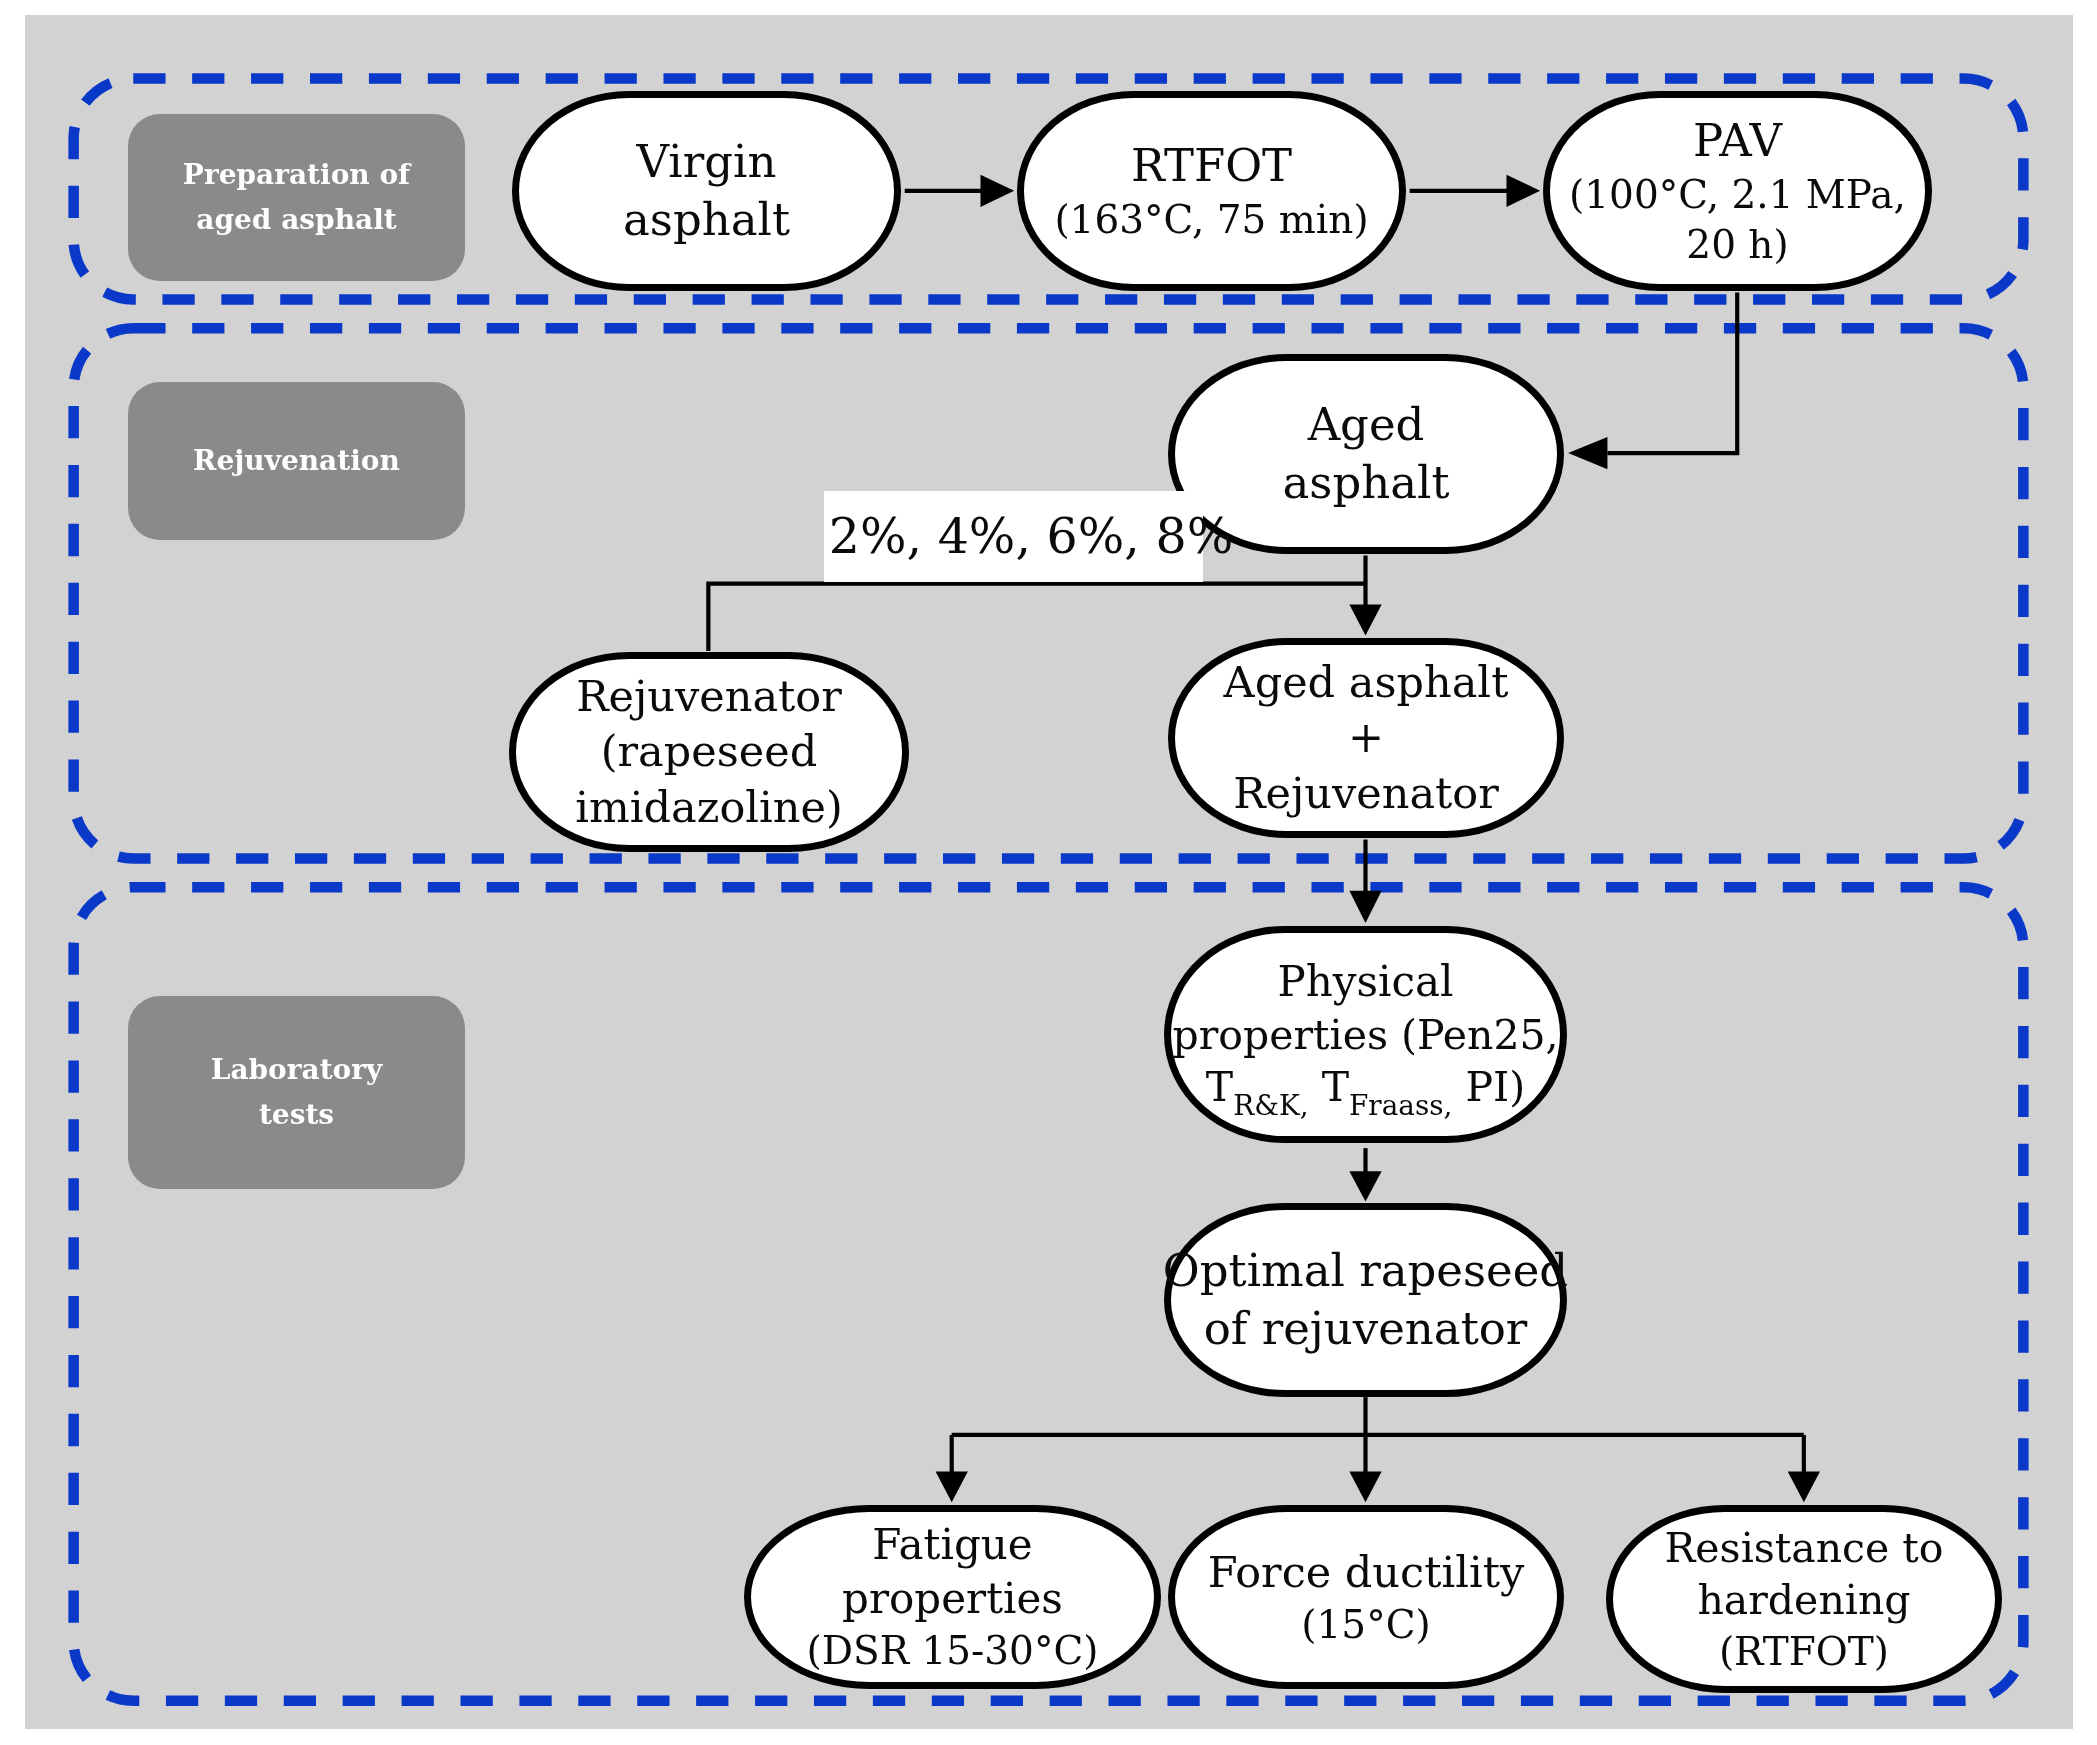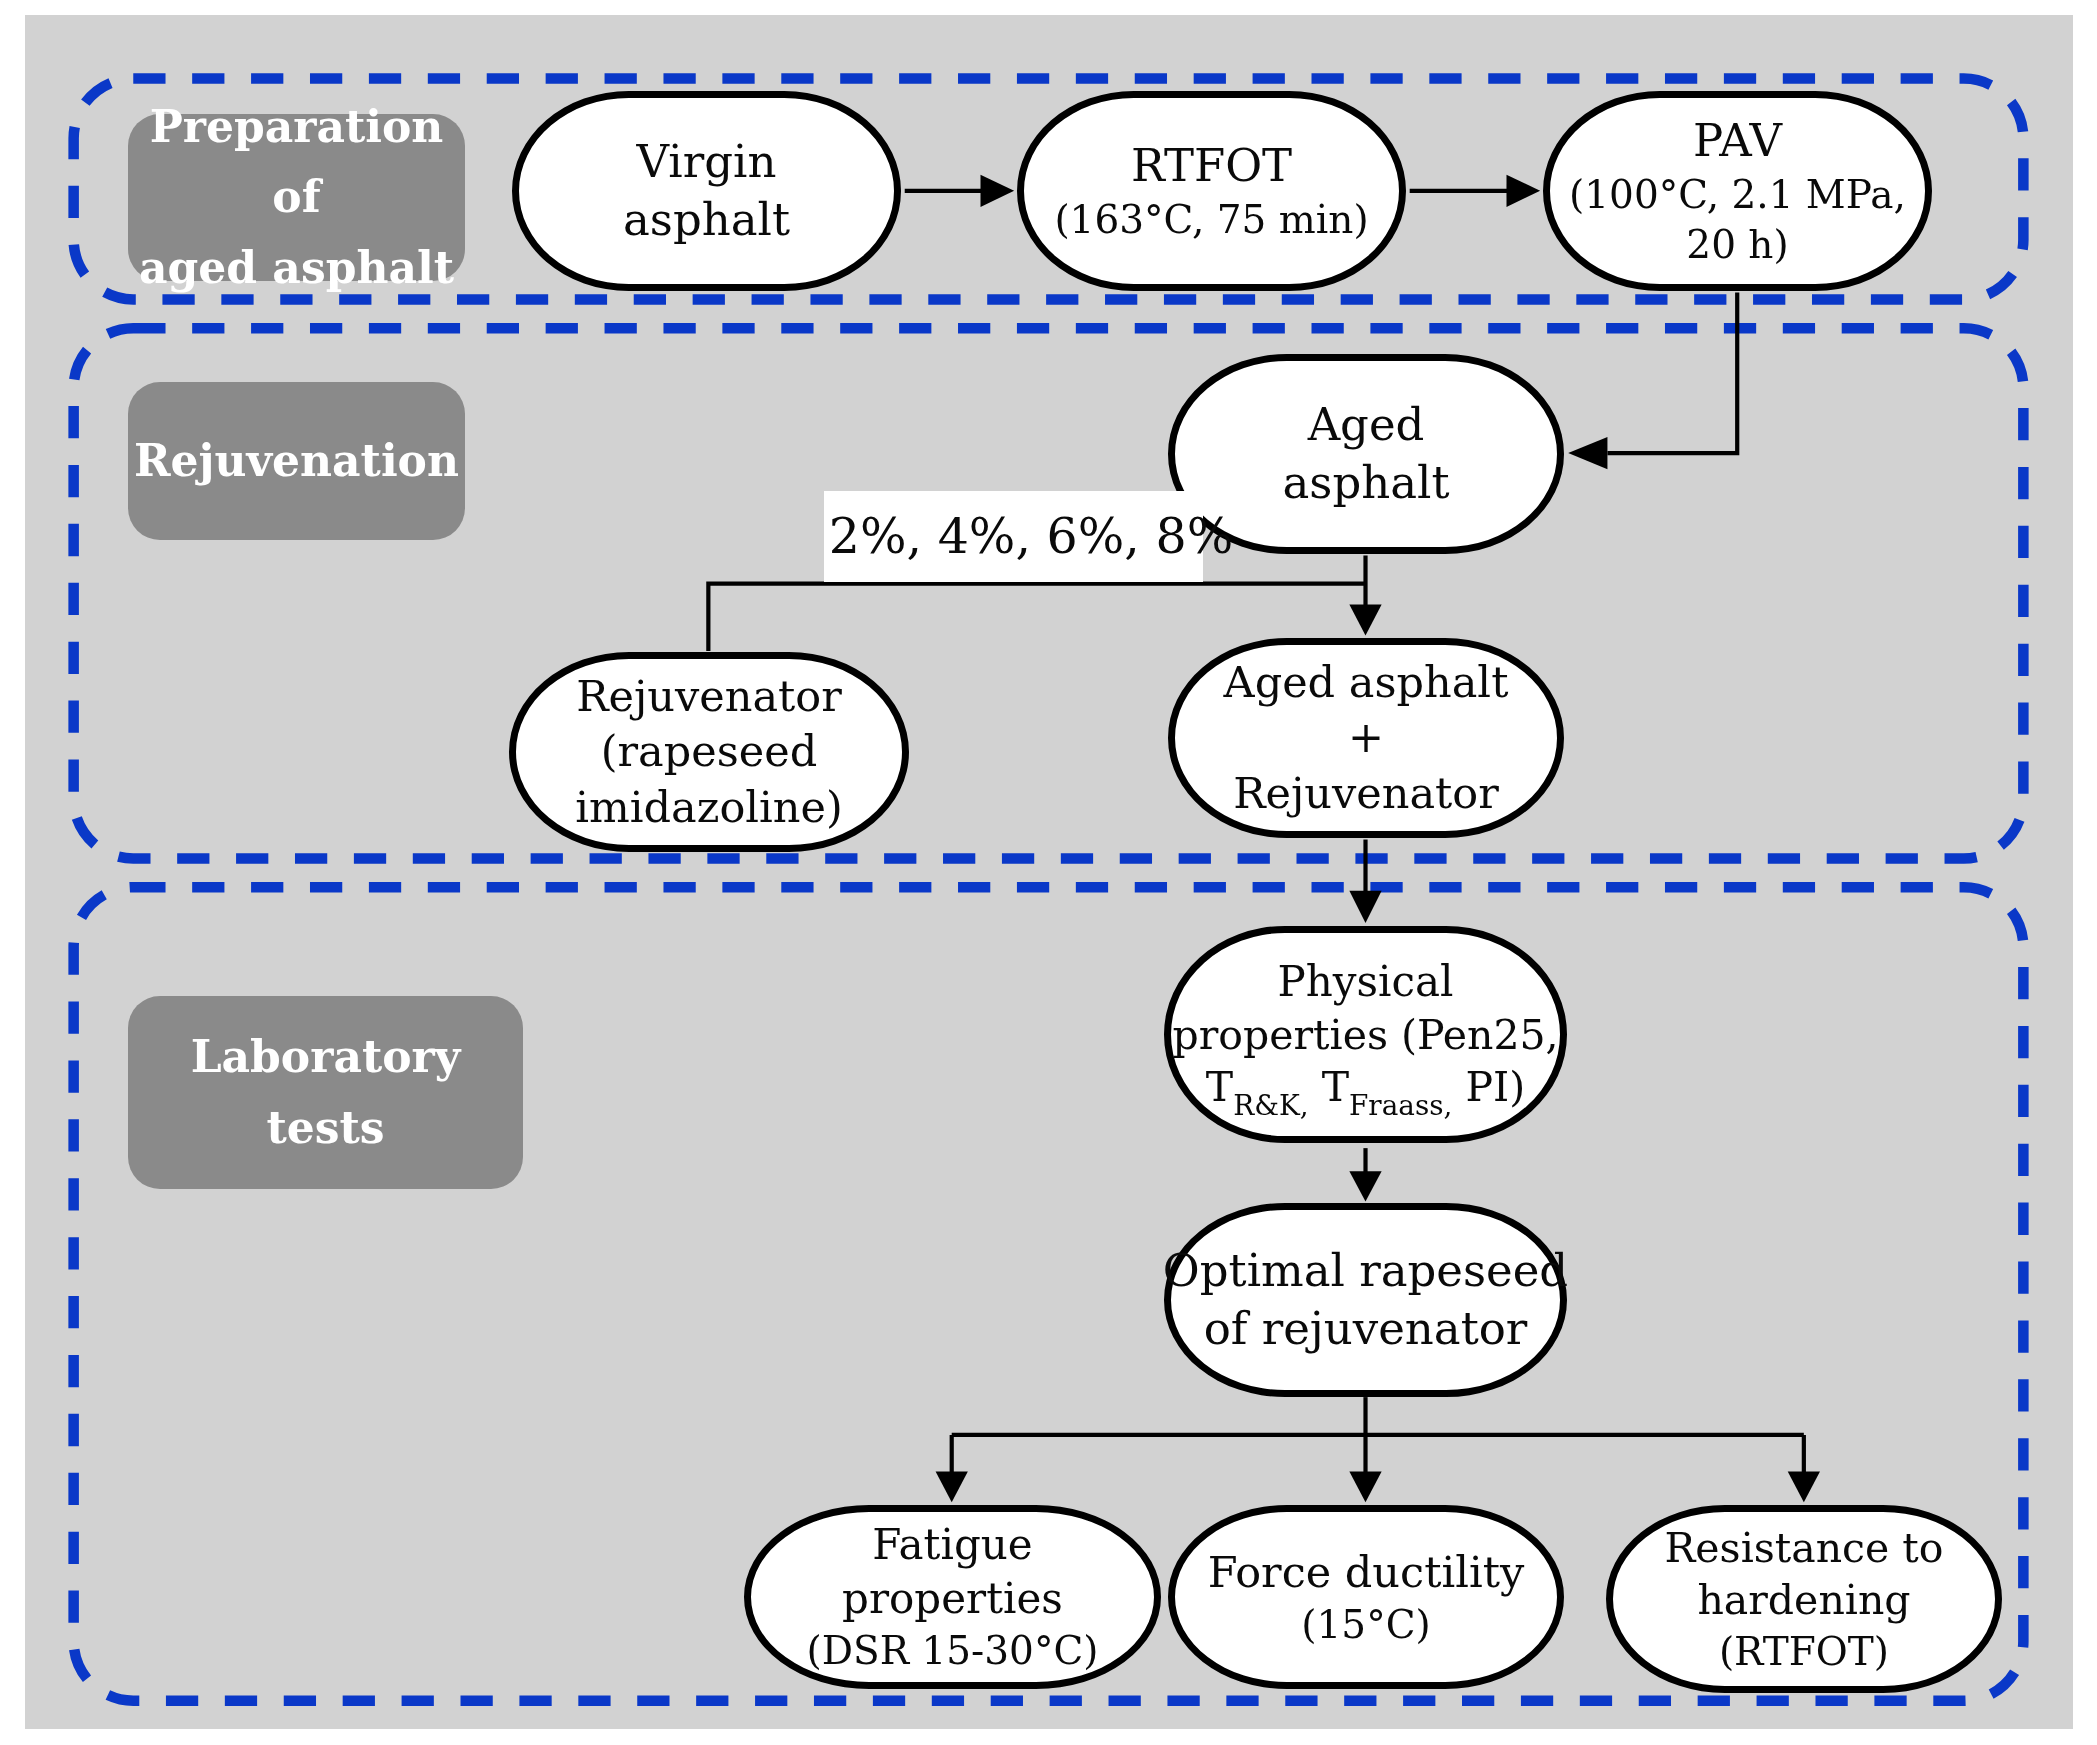--- a/index.html
+++ b/index.html
@@ -10,21 +10,21 @@
   #panel { position:absolute; left:24.6px; top:15.4px; width:2048px; height:1714px;
     background:var(--panel-bg,#d2d2d2); }
   svg.layer { position:absolute; left:0; top:0; width:2097px; height:1745px; }
   .dashedbox { fill:none; stroke:var(--section-border,#0a38c8); stroke-width:15px; }
   .conn { stroke:var(--connector,#000); stroke-width:6px; fill:none; }
   .head { fill:var(--connector,#000); stroke:none; }
 
   .slabel {
     position:absolute; background:var(--label-bg,#8a8a8a); color:var(--label-text,#fff);
     border-radius:32px; display:flex; flex-direction:column; align-items:center;
-    justify-content:center; text-align:center; font-weight:bold; font-size:44px; line-height:1.6;
+    justify-content:center; text-align:center; font-weight:bold; font-size:28px; line-height:1.6;
   }
   .node {
     position:absolute; box-sizing:border-box; background:var(--node-fill,#fff);
     border:7.7px solid var(--node-border,#000); border-radius:30% / 50%;
     display:flex; flex-direction:column; align-items:center; justify-content:center;
     text-align:right; color:#0a0a0a; font-size:45px; line-height:1.28; white-space:nowrap;
   }
   .par { font-size:39px; }
   .f58 { font-size:41px; } .f60 { font-size:42px; } .f62 { font-size:43px; }
   .node sub { font-size:0.68em; position:relative; top:0.16em; line-height:0; }
@@ -75,21 +75,21 @@
     <polygon class="head" points="2549,2098 2595,2098 2572,2142"></polygon>
   </svg>
 
   <div class="slabel" style="left:128px; top:114px; width:337px; height:167px;">
     <div>Preparation of</div>
     <div>aged asphalt</div>
   </div>
   <div class="slabel" style="left:128px; top:382px; width:337px; height:158px;">
     <div>Rejuvenation</div>
   </div>
-  <div class="slabel" style="left:128px; top:996px; width:395px; height:193px;">
+  <div class="slabel" style="left:128px; top:996px; width:337px; height:193px;">
     <div>Laboratory</div>
     <div>tests</div>
   </div>
 
   <div class="node" style="left:512px; top:91px; width:389px; height:200px;">
     <div>Virgin</div>
     <div>asphalt</div>
   </div>
   <div class="node" style="left:1017px; top:91px; width:389px; height:200px;">
     <div>RTFOT</div>

